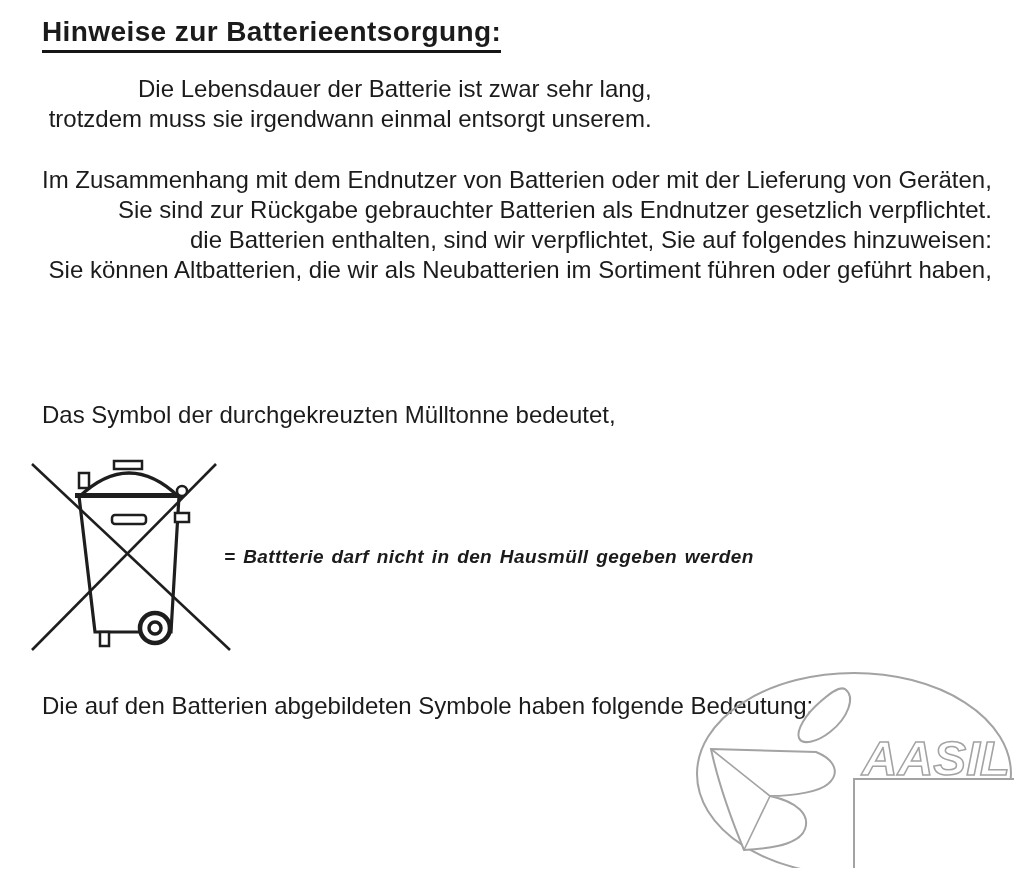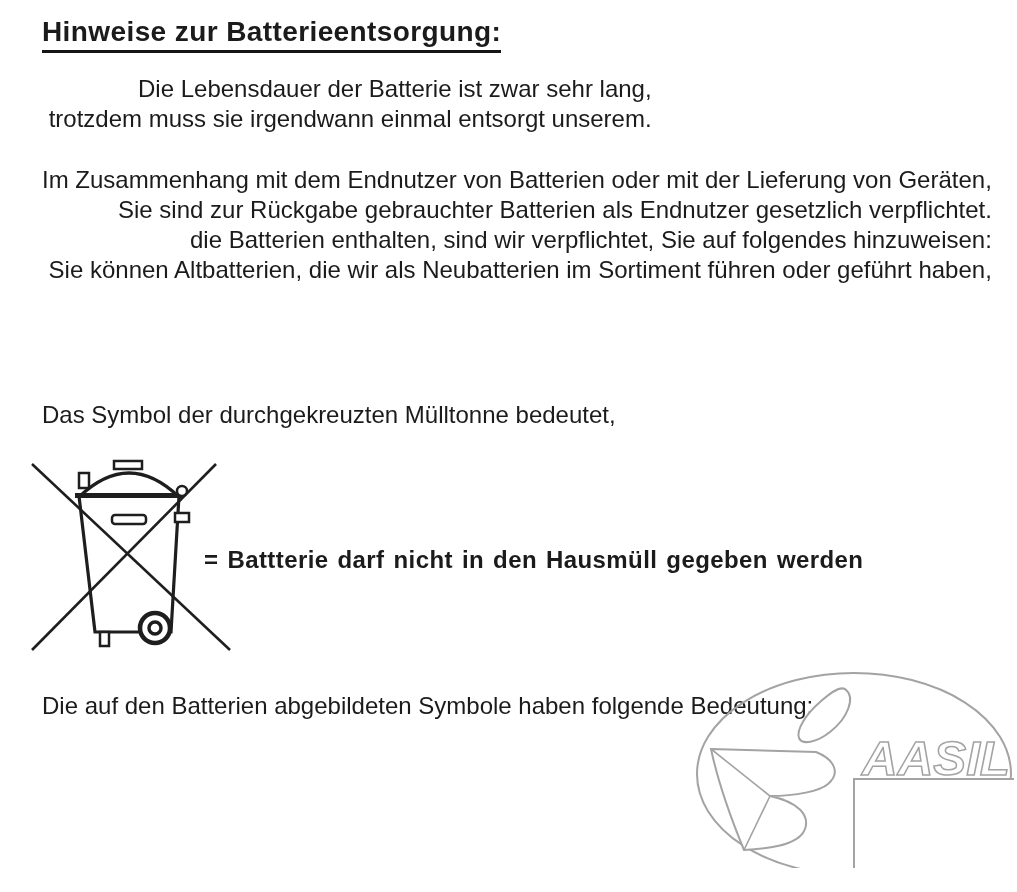--- a/index.html
+++ b/index.html
@@ -20,23 +20,24 @@
     display:inline-block;
   }
   .para{position:absolute;left:42px;font-size:24px;line-height:30px;}
   .para .line{white-space:pre;text-align:right;}
   .p-lifespan{top:74px;}
   .p-obligation{top:165px;}
   .p-symbol{top:384px;margin-top:16px;}
   .p-intro{top:691px;}
   .p-codes{top:749px;line-height:31px;}
   .bin-caption{
-    position:absolute;left:204px;top:546px;
-    font-size:24px;font-weight:bold;letter-spacing:.4px;word-spacing:2px;
+    position:absolute;left:224px;top:546px;
+    font-size:19px;font-weight:bold;letter-spacing:.4px;word-spacing:2px;
     white-space:pre;
+    font-style:italic;
   }
   .bin-svg{position:absolute;left:25px;top:453px;}
   .logo-svg{position:absolute;left:688px;top:660px;}
 </style>
 </head>
 <body>
 
 <div class="page">
 
   <div class="title">Hinweise zur Batterieentsorgung:</div>

